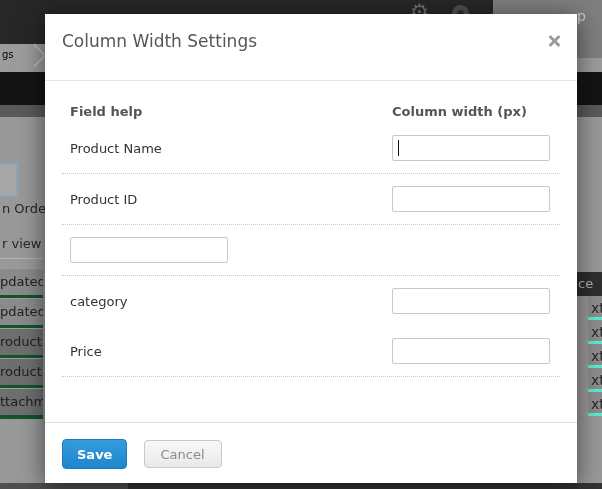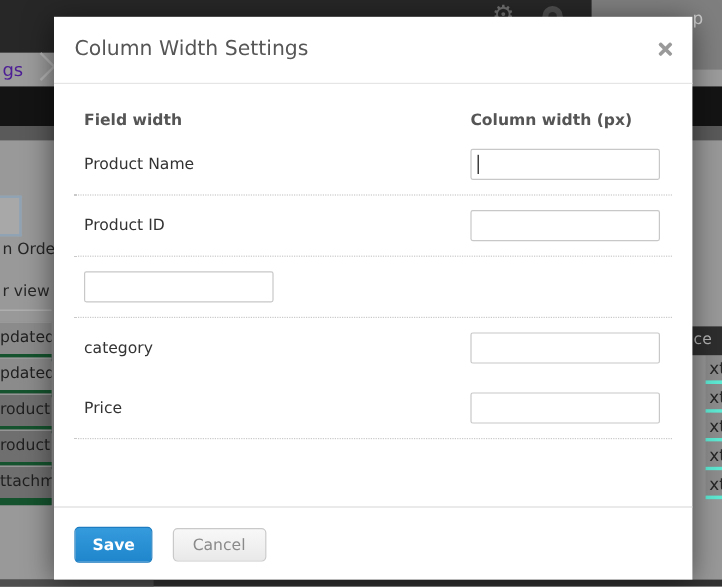--- a/index.html
+++ b/index.html
@@ -11,51 +11,51 @@
   
   .bg{position:absolute;z-index:1;}
   .topbar{left:0;top:0;width:602px;height:44px;background:#272727;}
   .gear{position:absolute;left:410px;top:2px;font-size:21px;color:#6e6e6e;line-height:21px;}
   .help-circle{position:absolute;left:452px;top:5px;width:17px;height:17px;border-radius:50%;
     background:#4f4f4f;}
   .help-circle::after{content:'';position:absolute;left:5px;top:5px;width:7px;height:7px;border-radius:50%;background:#2e2e2e;}
   .help-panel{left:493px;top:0;width:109px;height:58px;background:#7f7f7f;z-index:2;}
   .help-panel .frag{position:absolute;left:84px;top:8px;font-size:14px;color:#cfcfcf;}
   .crumbbar{left:0;top:44px;width:602px;height:28px;background:#9c9c9c;border-bottom:1px solid #b0b0b0;}
-  .crumb-link{position:absolute;left:2px;top:5px;font-size:15px;color:#4c1d95;}
+  .crumb-link{position:absolute;left:2px;top:5px;font-size:10px;color:#000000;}
   .crumb-chevron{position:absolute;left:26px;top:3px;width:15px;height:15px;
     border-top:2px solid #b5b5b5;border-right:2px solid #b5b5b5;transform:rotate(45deg);}
   .darkband{left:0;top:72px;width:602px;height:33px;background:#141414;}
   .texstrip{left:0;top:105px;width:602px;height:12px;background:#5a5a5a;}
   .mini-input{left:0;top:163px;width:16px;height:30px;background:#a8a8a8;border:2px solid #8fa3b5;border-left:none;}
   .lfrag{position:absolute;font-size:13px;color:#262626;white-space:nowrap;}
   .lfrag-1{left:2px;top:201px;}
   .lfrag-2{left:2px;top:236px;}
   .lline{position:absolute;left:0;top:258px;width:43px;height:1px;background:#b3b3b3;}
   .chip{position:absolute;left:0;width:43px;height:26px;font-size:13px;color:#1f1f1f;
-    line-height:26px;white-space:nowrap;border-top:1px solid #9e9e9e;border-bottom:6px solid #14532d;overflow:hidden;}
+    line-height:26px;white-space:nowrap;border-top:1px solid #9e9e9e;border-bottom:4px solid #14532d;overflow:hidden;}
   .chip-light{background:#8b8b8b;}
   .chip-dark{background:#6f6f6f;}
   .chip-flat{background:transparent;border:none;border-top:1px solid #b0b0b0;}
   .c1{top:268px;} .c2{top:298px;} .c3{top:328px;} .c4{top:358px;} .c5{top:388px;}
   .c6{top:416px;height:30px;line-height:30px;}
   .rcol-line{left:575px;top:270px;width:1px;height:150px;background:#6d6d6d;}
   .rhead{left:576px;top:272px;width:26px;height:24px;background:#2e2e2e;color:#b5b5b5;
     font-size:13px;line-height:24px;padding-left:2px;box-sizing:border-box;}
   .rrow{position:absolute;left:588px;width:26px;height:24px;background:#8d8d8d;color:#262626;
     font-size:14px;line-height:24px;padding-left:3px;box-sizing:border-box;border-bottom:3px solid #5eead4;}
   .r1{top:296px;} .r2{top:320px;} .r3{top:344px;} .r4{top:368px;} .r5{top:392px;}
   .botbar{left:0;top:483px;width:602px;height:6px;background:#333;}
   .botbar-left{left:0;top:483px;width:128px;height:6px;background:#4f4f4f;z-index:2;}
   
   .modal{
     position:absolute;left:45px;top:14px;width:532px;height:469px;background:#fff;z-index:10;
     box-shadow:0 4px 24px rgba(0,0,0,0.55);box-sizing:border-box;
   }
-  .dlg-header{position:relative;height:56px;border-bottom:1px solid #e5e5e5;box-sizing:border-box;}
+  .dlg-header{position:relative;height:67px;border-bottom:1px solid #e5e5e5;box-sizing:border-box;}
   .dlg-title{position:absolute;left:17px;top:17px;font-size:17px;color:#565656;}
   .dlg-close{position:absolute;right:16px;top:20px;width:14px;height:14px;cursor:pointer;}
   .dlg-close::before,.dlg-close::after{content:'';position:absolute;left:6px;top:0;width:3px;height:14px;
     background:#9a9a9a;border-radius:1px;}
   .dlg-close::before{transform:rotate(45deg);}
   .dlg-close::after{transform:rotate(-45deg);}
   .dlg-body{padding:18px 17px 0 17px;}
   .desc{font-size:13px;color:#333;line-height:19px;margin:0 0 16px 0;}
   .desc a{color:#3476c5;text-decoration:none;}
   .hdr-row{display:flex;align-items:center;padding:0 10px 0 8px;height:24px;}
@@ -119,21 +119,21 @@
   <div class="bg botbar-left"></div>
 
   <div class="modal">
     <div class="dlg-header">
       <span class="dlg-title">Column Width Settings</span>
       <span class="dlg-close"></span>
     </div>
     <div class="dlg-body">
 
       <div class="hdr-row">
-        <span class="hdr-field">Field width</span>
+        <span class="hdr-field">Field help</span>
         <span class="hdr-width">Column width (px)</span>
       </div>
 
       <div class="field-row dotted">
         <span class="field-label">Product Name</span>
         <span class="input-wrap focused"><input class="width-input" type="text" value="" style=""></span>
       </div>
       <div class="field-row dotted">
         <span class="field-label">Product ID</span>
         <span class="input-wrap"><input class="width-input" type="text" value="" style=""></span>

